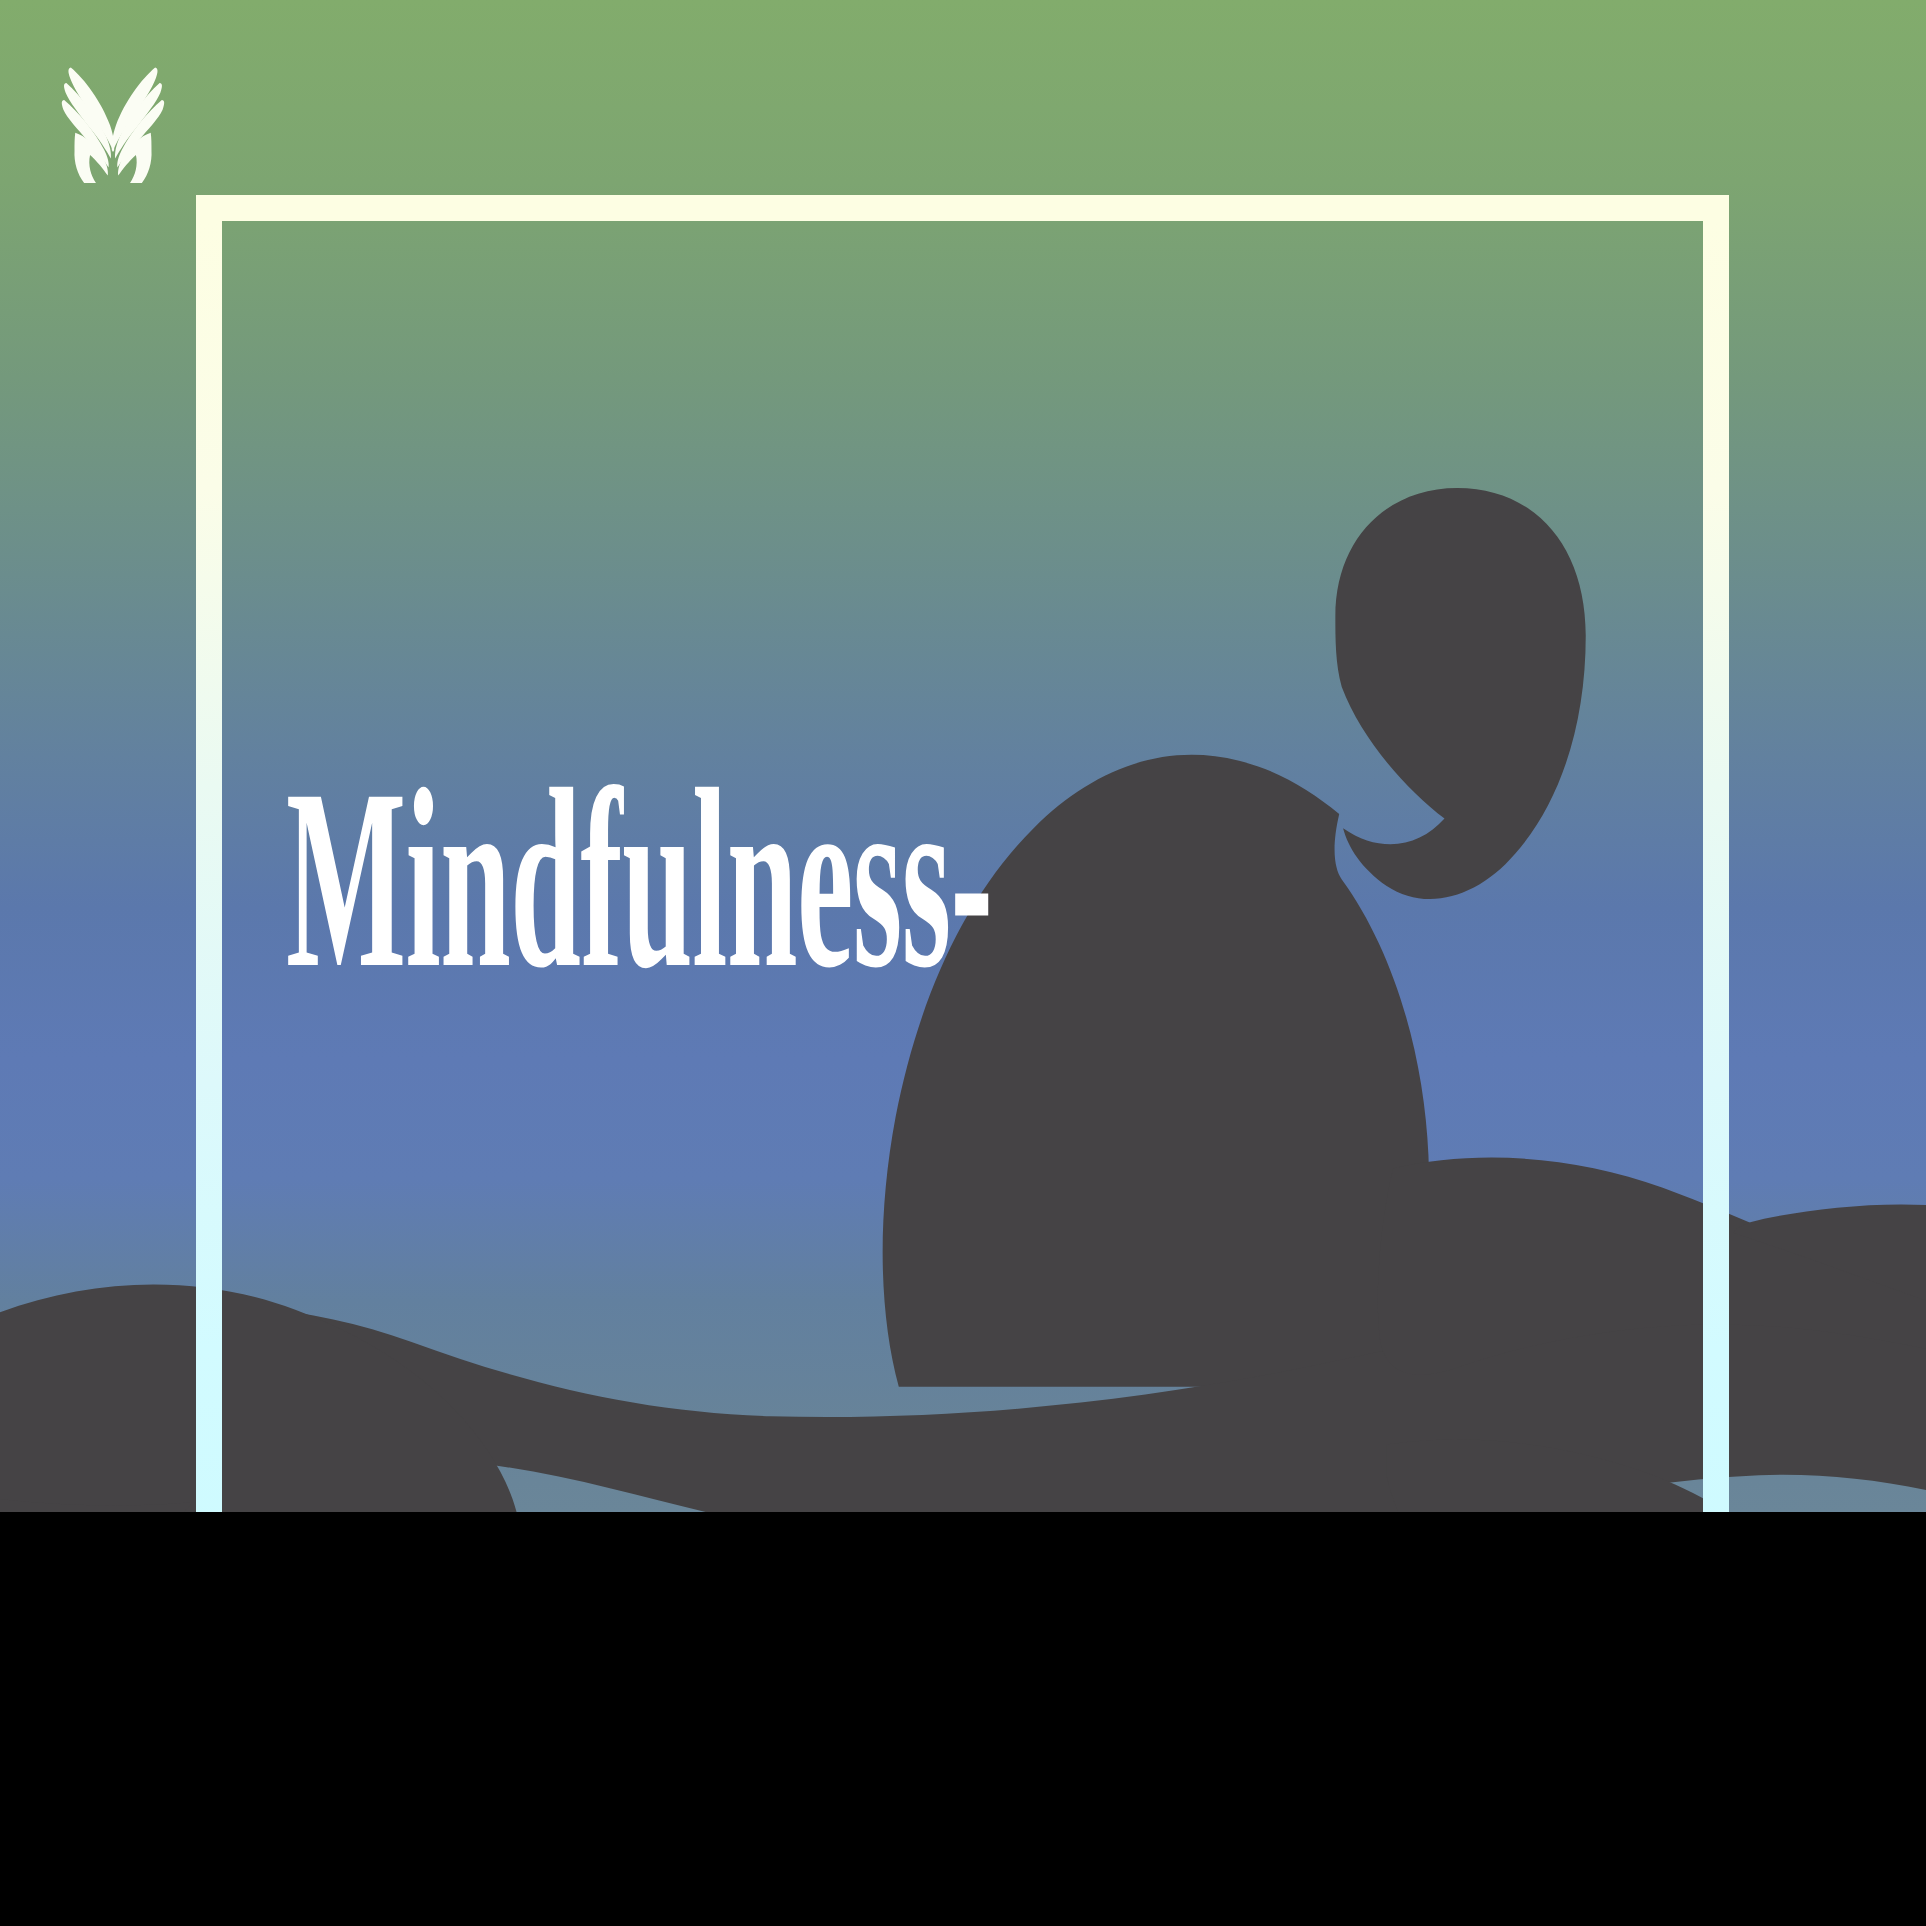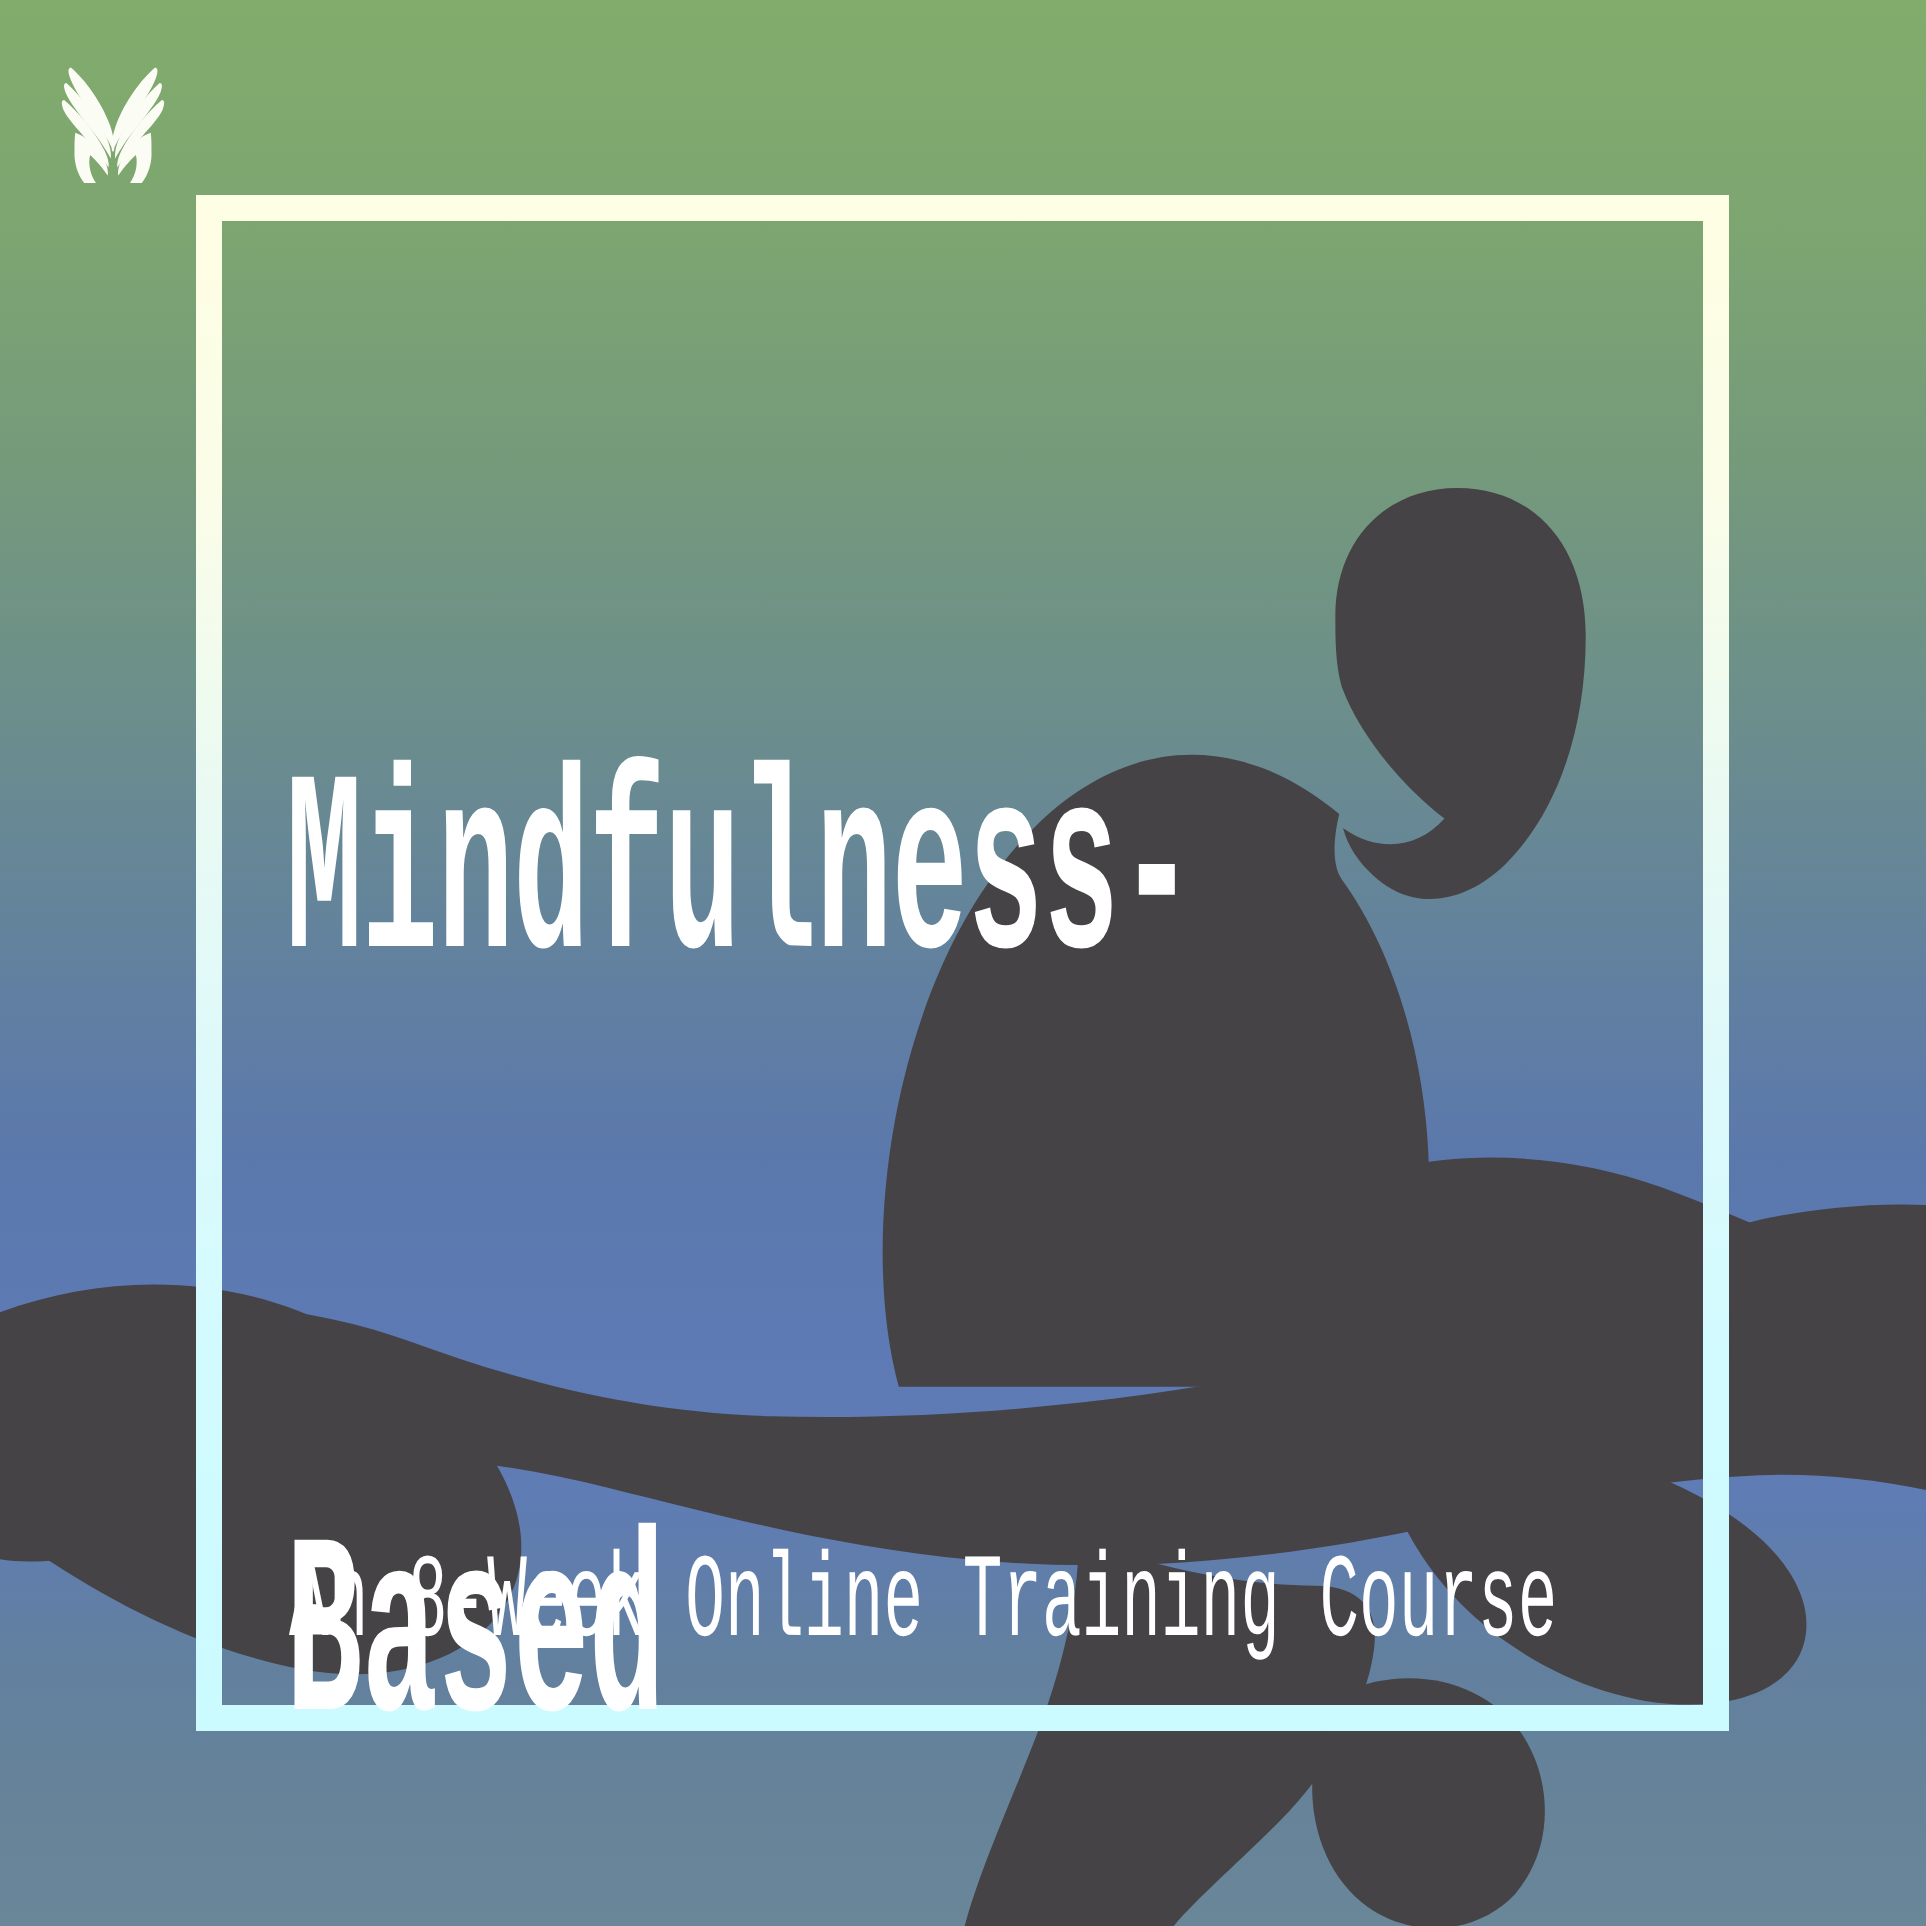--- a/index.html
+++ b/index.html
@@ -3,23 +3,23 @@
 <meta charset="utf-8">
 <style>
   html, body {
     margin: 0;
     padding: 0;
     background: #000;
   }
   #poster {
     position: relative;
     width: 1926px;
-    height: 1926px;
+    height: 1512px;
     overflow: hidden;
-    font-family: Liberation Mono, monospace;
+    font-family: Liberation Serif, serif;
     background: linear-gradient(180deg,
         #82ac6c 0%,
         #7da571 12%,
         #74997c 25%,
         #6b8d8d 38%,
         #62819f 50%,
         #5b78ac 60%,
         #5e7ab5 70%,
         #5f7cb4 78%,
         #62809f 86%,

